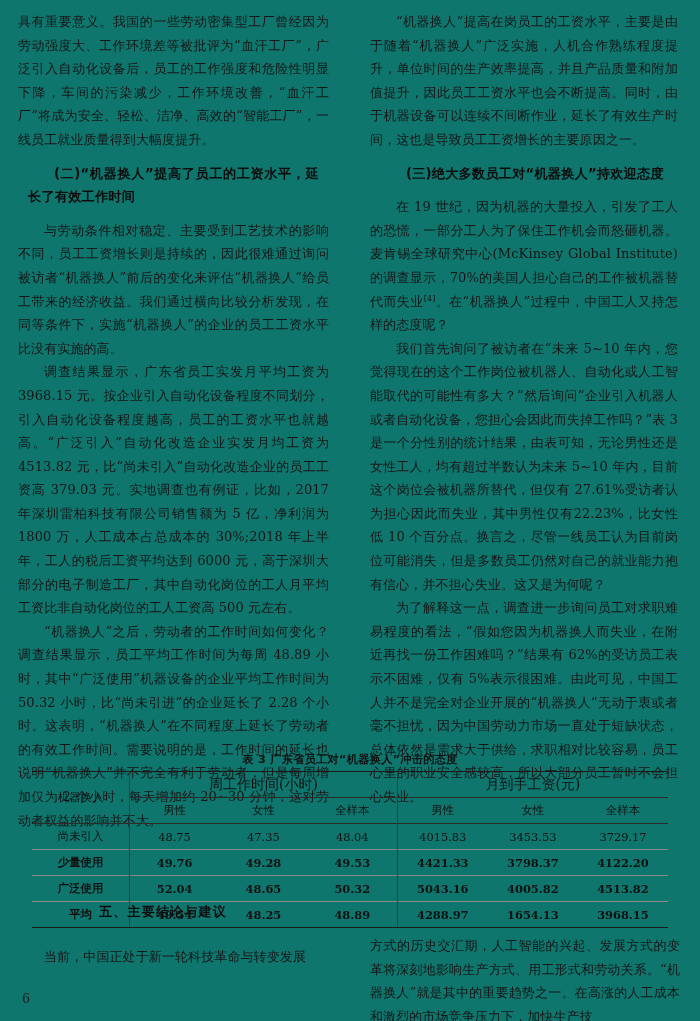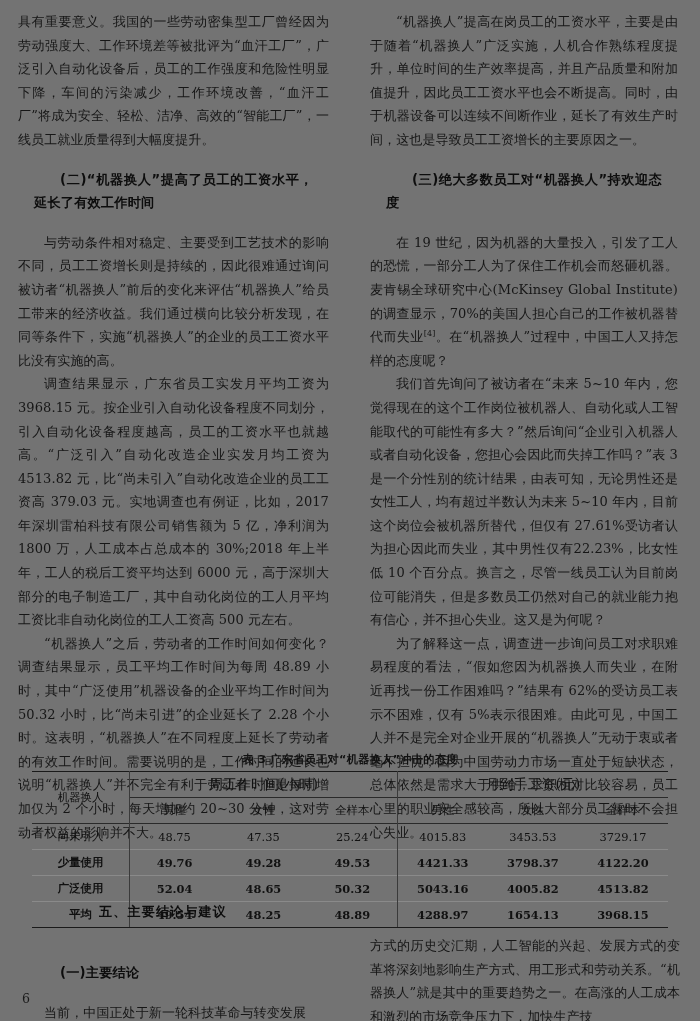--- a/index.html
+++ b/index.html
@@ -14,21 +14,21 @@
     font-family: "DejaVu Serif", "Liberation Serif", serif;
     color: #1a1a1a;
     overflow: hidden;
   }
 
   .page {
     position: absolute;
     inset: 0;
     width: 700px;
     height: 1021px;
-    background: #737373;
+    background: #0f766e;
   }
 
   
   .columns {
     position: absolute;
     top: 10px;
     left: 0;
     width: 700px;
     height: 740px;
     display: flex;
@@ -52,21 +52,21 @@
     text-indent: 26px;
     letter-spacing: 0.1px;
     color: #161616;
     font-family: "DejaVu Serif", "Liberation Serif", serif;
   }
   p.body.cont {
     text-indent: 0;
   }
 
   h3.subhead {
-    margin: 16px;
+    margin: 10px;
     font-size: 13.2px;
     line-height: 23.6px;
     font-weight: bold;
     text-indent: 26px;
     text-align: justify;
     letter-spacing: 0.2px;
     font-family: "DejaVu Sans", "Liberation Sans", sans-serif;
     color: #0d0d0d;
   }
 
@@ -204,21 +204,21 @@
           <th class="sub">男性</th>
           <th class="sub">女性</th>
           <th class="sub">全样本</th>
         </tr>
       </thead>
       <tbody>
         <tr class="rule-mid">
           <td class="rowhead vsep-r">尚未引入</td>
           <td class="num">48.75</td>
           <td class="num">47.35</td>
-          <td class="num vsep-r">25.24</td>
+          <td class="num vsep-r">48.04</td>
           <td class="num">4015.83</td>
           <td class="num">3453.53</td>
           <td class="num">3729.17</td>
         </tr>
         <tr class="rule-thin">
           <td class="rowhead vsep-r">少量使用</td>
           <td class="num">49.76</td>
           <td class="num">49.28</td>
           <td class="num vsep-r">49.53</td>
           <td class="num">4421.33</td>
@@ -243,21 +243,20 @@
           <td class="num">1654.13</td>
           <td class="num">3968.15</td>
         </tr>
       </tbody>
     </table>
   </div>
 
   <div class="sect-head">五、主要结论与建议</div>
 
   <div class="lower-left">
-    <h3 class="subhead">(一)主要结论</h3>
     <p class="body">当前，中国正处于新一轮科技革命与转变发展</p>
   </div>
 
   <div class="lower-right">
     <p class="body cont">方式的历史交汇期，人工智能的兴起、发展方式的变革将深刻地影响生产方式、用工形式和劳动关系。“机器换人”就是其中的重要趋势之一。在高涨的人工成本和激烈的市场竞争压力下，加快生产技</p>
   </div>
 
   <div class="page-number">6</div>
 
 </div>

